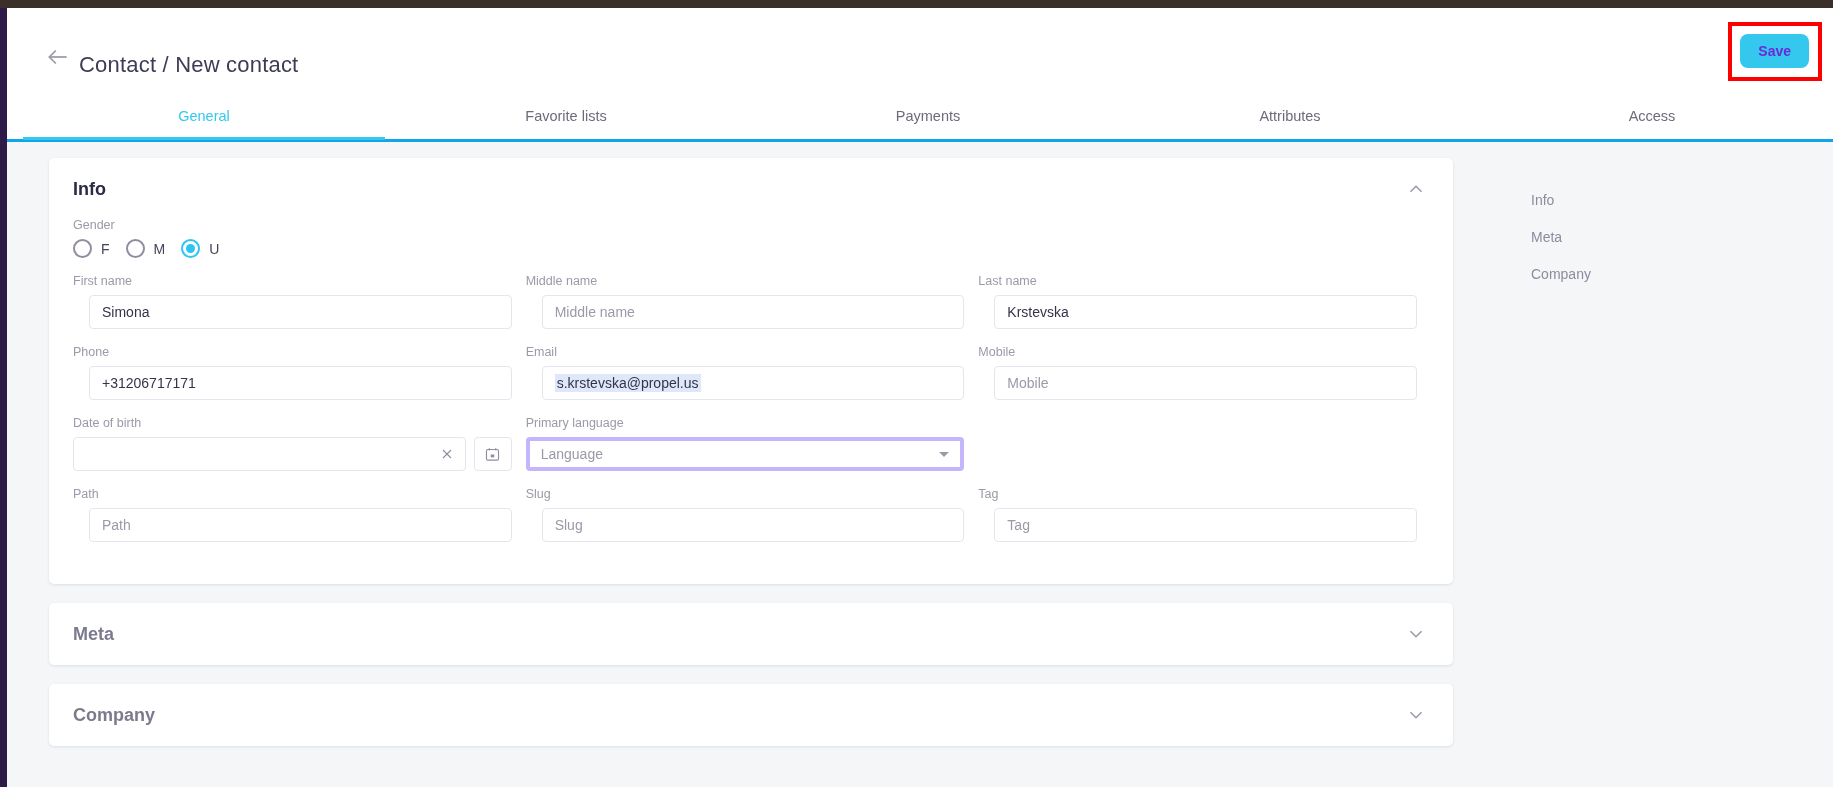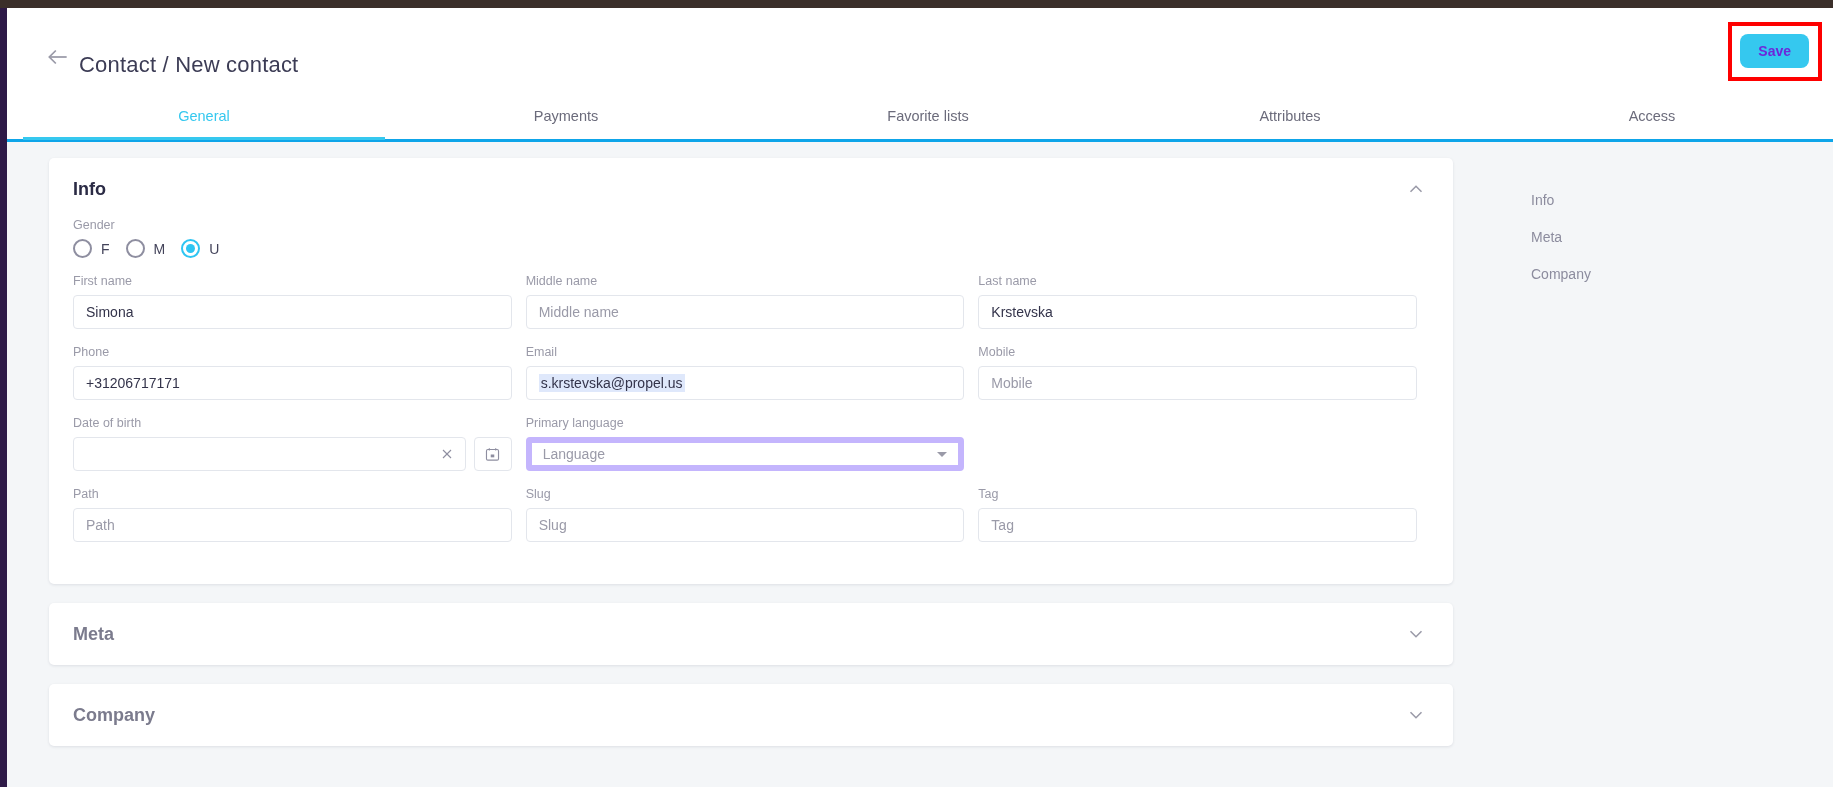--- a/index.html
+++ b/index.html
@@ -40,36 +40,36 @@
   .card-title { font-size:18px; font-weight:bold; color:#2b2b45; }
   .card-title.muted { color:#7b7b8d; }
   .chev { width:22px; height:22px; color:#9a9aa8; cursor:pointer; }
 
   .card-body { padding:18px 36px 26px 24px; }
   .field-label { font-size:12.5px; color:#9a9aa8; margin-bottom:7px; }
   .row { display:flex; gap:14px; margin-bottom:16px; }
   .col { flex:1; }
 
   .input { height:34px; border:1px solid #e3e6ec; border-radius:4px; background:#fff;
-      display:flex; align-items:center; padding:0 12px; font-size:14px; color:#33334a; }
+      display:flex; align-items:center; padding:0 12px; font-size:14px; color:#33334a;margin-left:16px; }
   .input.placeholder { color:#9a9aa8; }
   .input .sel { background:#dfe8fb; padding:1px 2px; display:inline-block; }
 
   .gender-row { display:flex; align-items:center; gap:0px; margin-bottom:16px; }
   .radio { width:19px; height:19px; border-radius:50%; border:2px solid #8e8ea0; display:inline-block; }
   .radio.on { border-color:#2ec5f2; display:flex; align-items:center; justify-content:center; }
   .radio.on i { width:9px; height:9px; border-radius:50%; background:#2ec5f2; display:block; }
   .radio-label { font-size:14px; color:#43435a; margin:0 16px 0 9px; }
 
   .date-wrap { display:flex; gap:8px; }
   .date-field { flex:1; height:34px; border:1px solid #e3e6ec; border-radius:4px; background:#fff;
       display:flex; align-items:center; justify-content:flex-end; padding:0 10px; }
   .icon-btn { width:38px; height:34px; border:1px solid #e3e6ec; border-radius:4px; background:#fff;
       display:flex; align-items:center; justify-content:center; cursor:pointer; }
-  .sel-field { height:34px; border:6px solid #c4b5fd; border-radius:4px; background:#fff;
+  .sel-field { height:34px; border:4px solid #c4b5fd; border-radius:4px; background:#fff;
       display:flex; align-items:center; justify-content:space-between; padding:0 11px;
       font-size:14px; color:#9a9aa8; cursor:pointer; }
   .caret { width:0; height:0; border-left:5px solid transparent; border-right:5px solid transparent;
       border-top:5px solid #9a9aa8; }
 
   .side-item { font-size:14px; color:#8c8c9e; margin-bottom:21px; cursor:pointer; }
 
   .collapsed-head { display:flex; align-items:center; justify-content:space-between; padding:20px 26px 20px 24px;}
   svg { display:block; }
 </style>
@@ -91,22 +91,22 @@
     <div class="page-title">Contact / New contact</div>
     <div class="save-wrap">
       <div class="save-anno">
         <button class="save-btn">Save</button>
       </div>
     </div>
   </div>
 
   <div class="tabs">
     <div class="tab active">General</div>
+    <div class="tab">Favorite lists</div>
     <div class="tab">Payments</div>
-    <div class="tab">Favorite lists</div>
     <div class="tab">Attributes</div>
     <div class="tab">Access</div>
   </div>
 
   <div class="content">
     <div class="main-col">
 
       <div class="card">
         <div class="card-head">
           <div class="card-title">Info</div>

